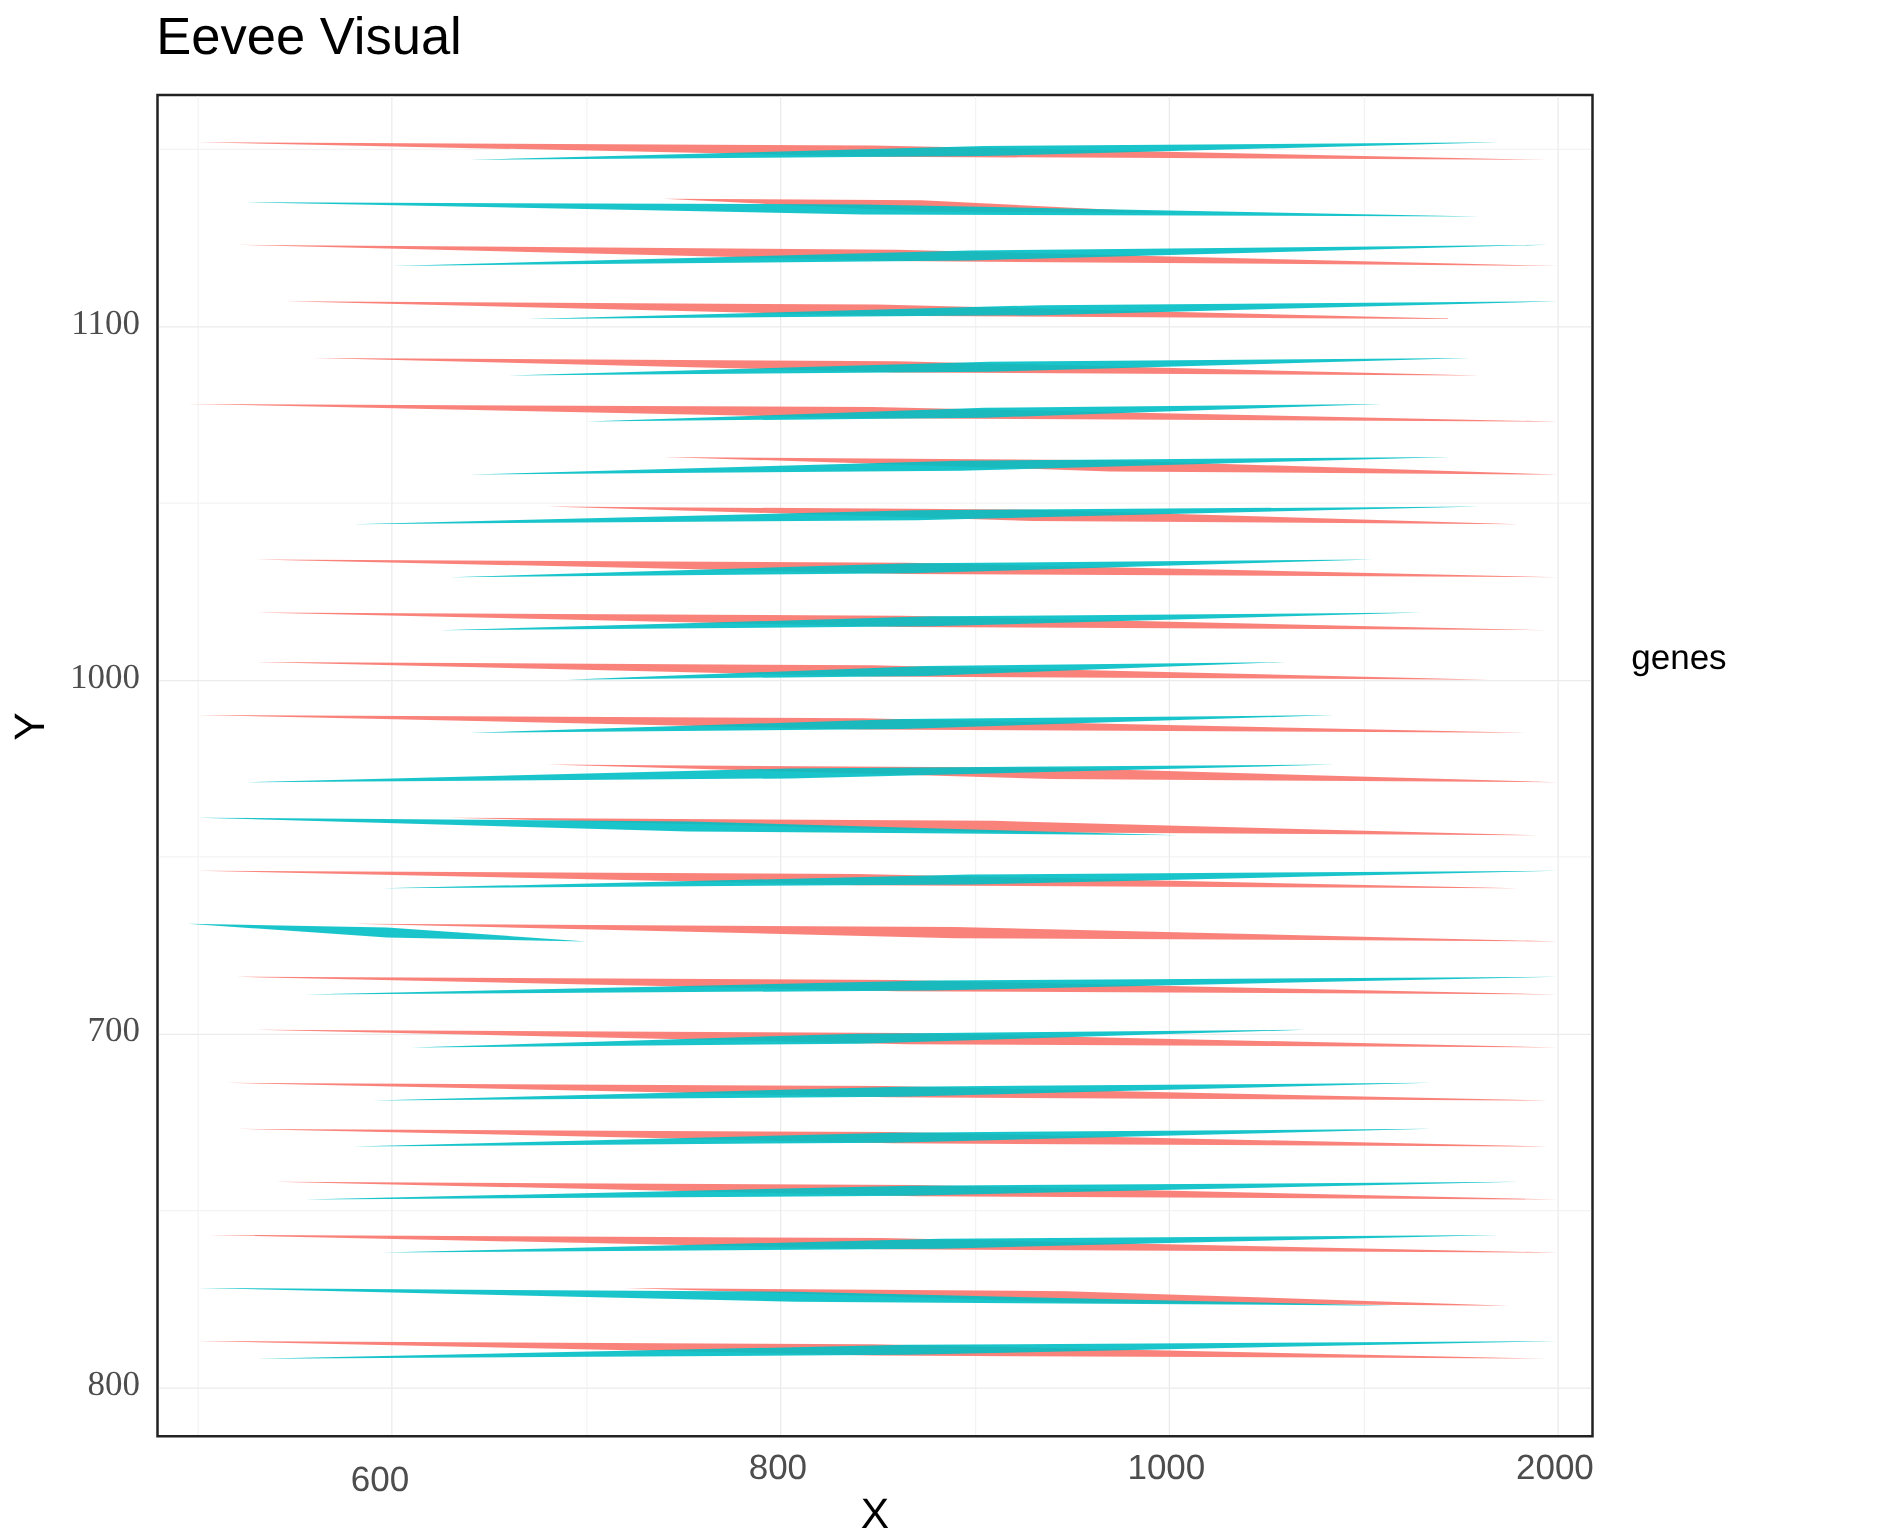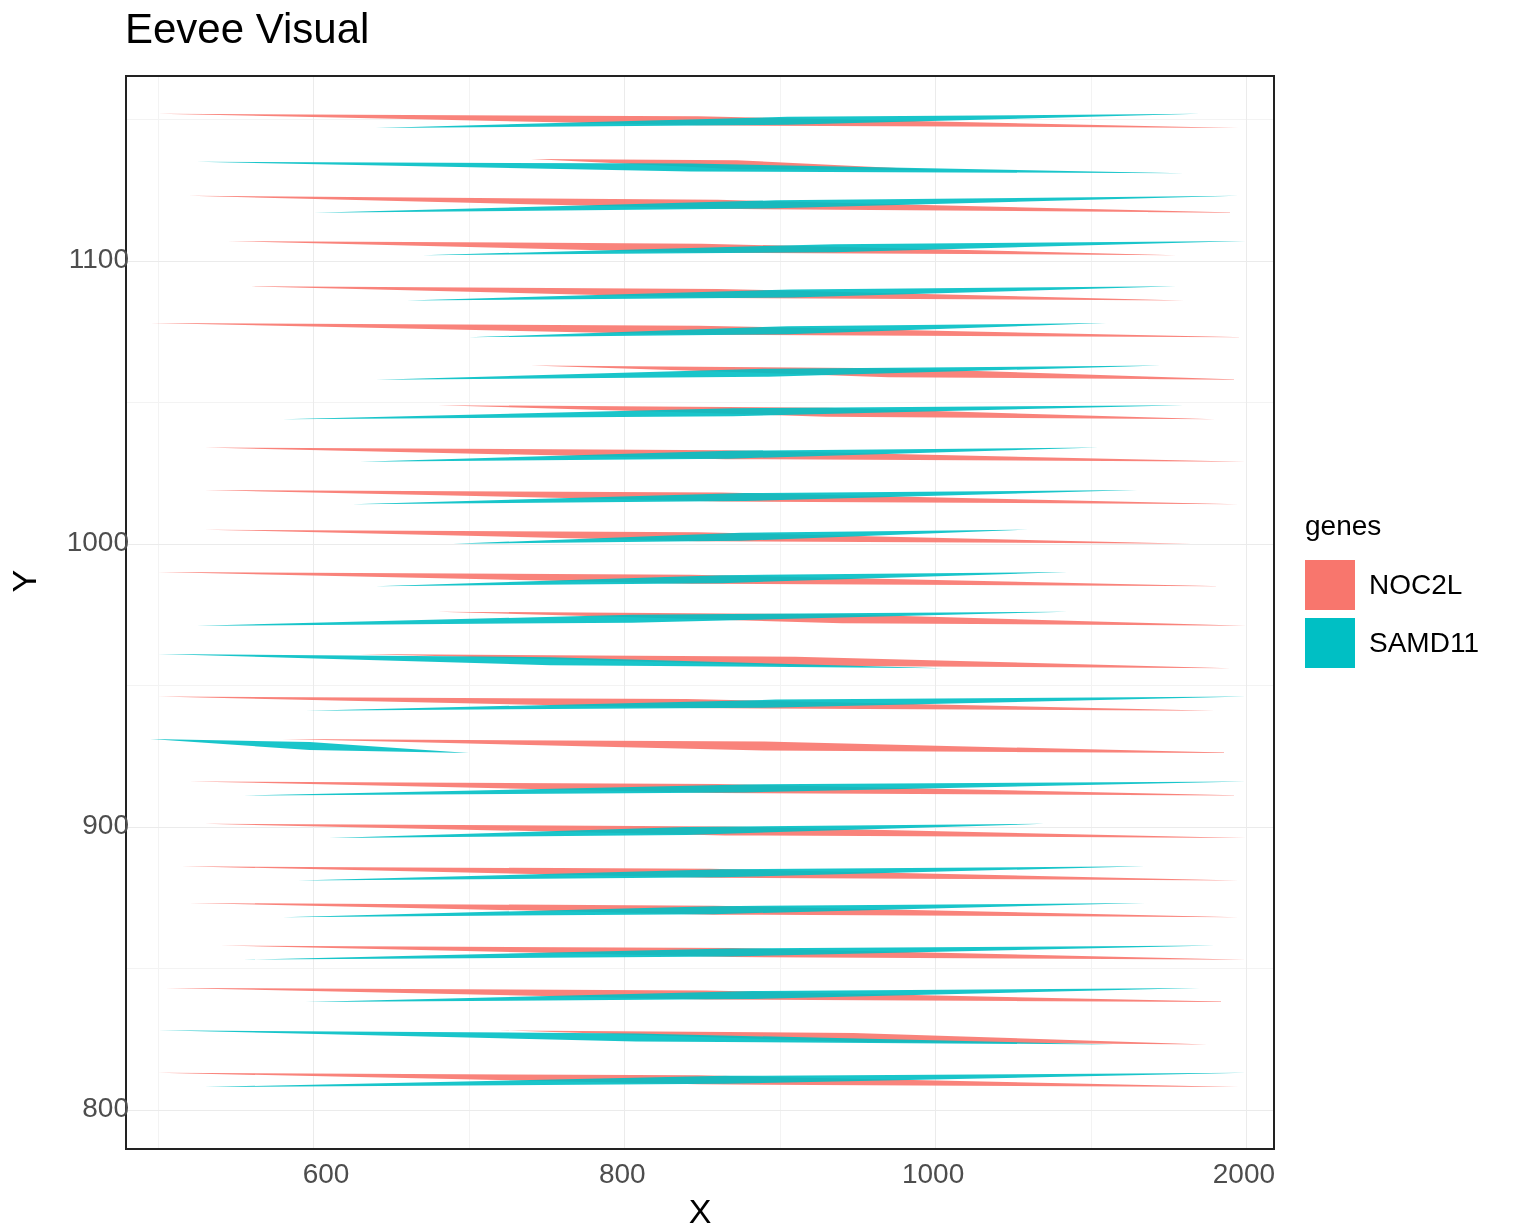--- a/index.html
+++ b/index.html
@@ -42,22 +42,23 @@
   .tick-label {
     position: absolute;
     color: #4d4d4d;
     font-size: 28px;
   }
   .tick-label.x {
     top: 1158px;
     transform: translateX(-50%);
   }
   .tick-label.y {
-    left: 129px;
+    left: 112px;
     transform: translate(-100%, -50%);
+    font-family: Liberation Serif, serif;
   }
   .axis-title {
     position: absolute;
     color: #000;
     font-size: 34px;
   }
   .axis-title.x {
     left: calc(125px + 575px);
     top: 1192px;
     transform: translateX(-50%);
@@ -167,42 +168,32 @@
         <polygon points="38.851351351351354,910.921052631579 578.8851351351352,913.4934210526316 1118.918918918919,925.0657894736842 578.8851351351352,922.4934210526316" fill="#F8766D" fill-opacity="0.9"></polygon>
         <polygon points="178.7162162162162,925.0657894736842 625.5067567567568,913.9934210526316 1072.2972972972973,910.921052631579 625.5067567567568,921.9934210526316" fill="#00BFC4" fill-opacity="0.9"></polygon>
         <polygon points="372.97297297297297,953.3552631578947 726.5202702702702,955.9276315789473 1080.0675675675675,967.5 726.5202702702702,964.9276315789473" fill="#F8766D" fill-opacity="0.9"></polygon>
         <polygon points="31.081081081081084,953.3552631578947 508.9527027027027,956.4276315789473 986.8243243243244,967.5 508.9527027027027,964.4276315789473" fill="#00BFC4" fill-opacity="0.9"></polygon>
         <polygon points="31.081081081081084,995.7894736842105 571.1148648648649,998.3618421052631 1111.1486486486488,1009.9342105263158 571.1148648648649,1007.3618421052631" fill="#F8766D" fill-opacity="0.9"></polygon>
         <polygon points="77.70270270270271,1009.9342105263158 598.3108108108108,998.8618421052631 1118.918918918919,995.7894736842105 598.3108108108108,1006.8618421052631" fill="#00BFC4" fill-opacity="0.9"></polygon>
       </svg>
     </div>
 
   <div id="x-ticks-container">
-      <div class="tick-label x" style="left: 326px;">600</div>
+      <div class="tick-label x" style="left: 304px; margin-top: 10px;">600</div>
       <div class="tick-label x" style="left: 622.297px;">800</div>
       <div class="tick-label x" style="left: 933.108px;">1000</div>
       <div class="tick-label x" style="left: 1243.92px;">2000</div>
     </div>
   <div id="y-ticks-container">
       <div class="tick-label y" style="top: 1107.57px;">800</div>
-      <div class="tick-label y" style="top: 824.671px;">900</div>
+      <div class="tick-label y" style="top: 824.671px;">700</div>
       <div class="tick-label y" style="top: 541.776px;">1000</div>
       <div class="tick-label y" style="top: 258.882px;">1100</div>
     </div>
 
   <div class="axis-title x">X</div>
   <div class="axis-title y">Y</div>
 
   <div class="legend">
     <div class="legend-title">genes</div>
-    <div id="legend-items">
-        <div class="legend-item">
-          <div class="legend-key" style="background: rgb(248, 118, 109);"></div>
-          <div class="legend-label">NOC2L</div>
-        </div>
-        <div class="legend-item">
-          <div class="legend-key" style="background: rgb(0, 191, 196);"></div>
-          <div class="legend-label">SAMD11</div>
-        </div>
-      </div>
   </div>
 
 </div>
 
 </body></html>

